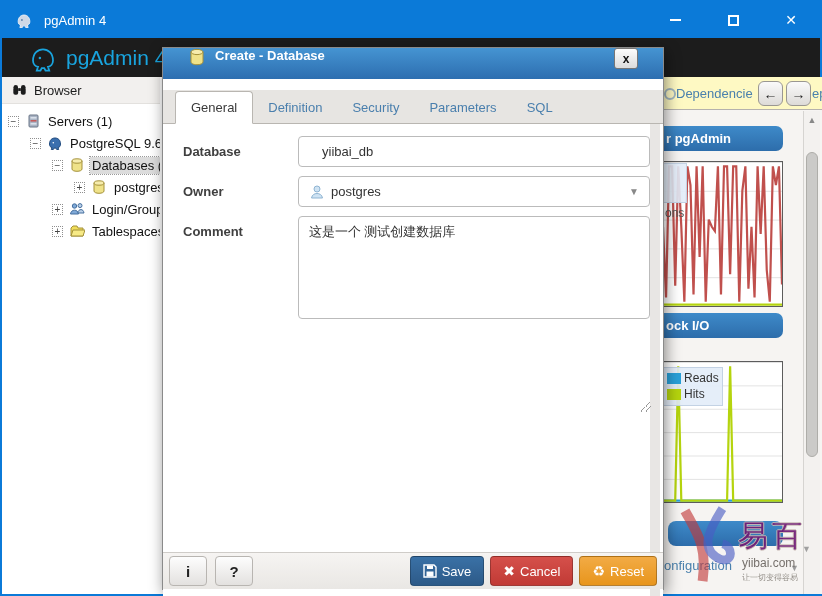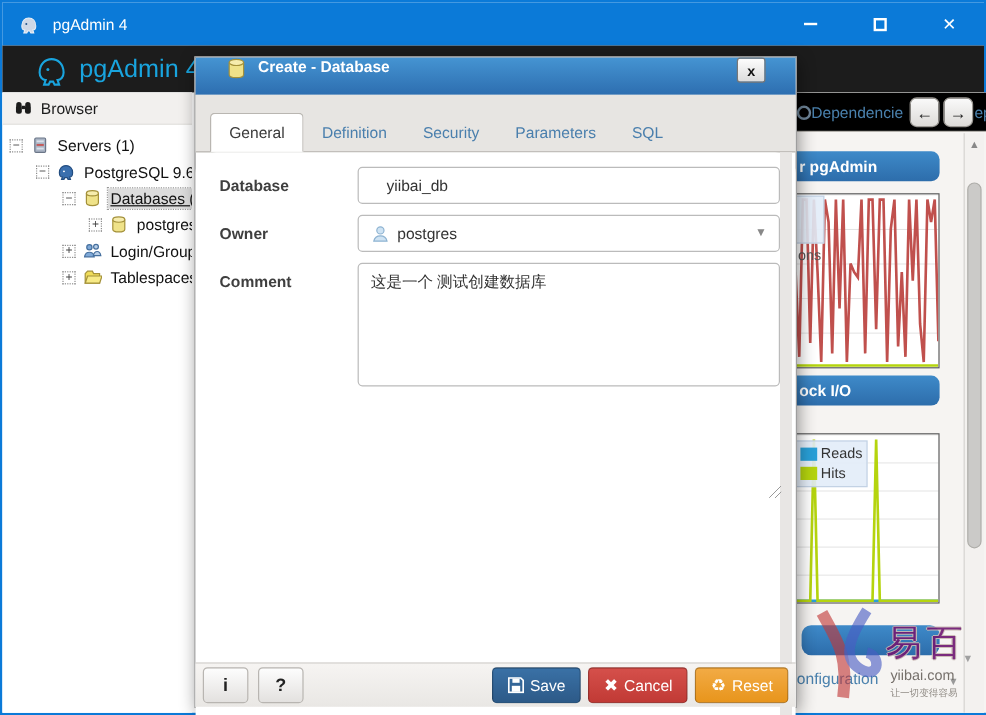--- a/index.html
+++ b/index.html
@@ -25,30 +25,30 @@
   .brand-text { color:#19a4de; font-size:21px; margin-left:8px; white-space:nowrap; }
 
   
   .left-panel { position:absolute; left:0; top:75px; width:158px; bottom:0; background:#fff; overflow:hidden; }
   .browser-header { height:27px; background:#f2f0ee; display:flex; align-items:center; padding-left:10px;
                     border-bottom:1px solid #e3e1de; }
   .browser-header svg { width:15px; height:14px; }
   .browser-title { font-size:13px; color:#1c1c1c; margin-left:7px; }
   .tree { padding-top:6px; }
   .tree-row { height:22px; display:flex; align-items:center; white-space:nowrap; cursor:default; }
-  .tree-row.selected .tlabel { background:#dcdcdc; outline:1px dotted #9a9a9a;text-decoration:underline; }
+  .tree-row.selected .tlabel { background:#dcdcdc; outline:1px dotted #9a9a9a; }
   .expander { width:11px; height:11px; border:1px dotted #8f8f8f; background:#fff; color:#444;
               font-size:10px; line-height:9px; text-align:center; flex:0 0 11px; margin-right:6px; }
   .ticon { width:16px; height:16px; flex:0 0 16px; margin-right:5px; }
   .ticon svg { width:16px; height:16px; display:block; }
   .tlabel { font-size:13px; color:#111; padding:1px 2px; }
 
   
   .right-panel { position:absolute; left:660px; top:75px; width:160px; bottom:0; background:#f6f4f2; overflow:hidden; }
-  .rp-tabs { position:absolute; left:0; top:0; right:0; height:33px; background:#000000;
+  .rp-tabs { position:absolute; left:0; top:0; right:0; height:33px; background:#fef9c3;
              border-bottom:1px solid #b5b2ad; }
   .rp-tab-icon { position:absolute; left:2px; top:11px; width:12px; height:12px; border:2px solid #8aa5be;
                  border-radius:50%; opacity:.8; }
   .rp-tab-label { position:absolute; left:14px; top:9px; font-size:13px; color:#4a81ad; white-space:nowrap; }
   .nav-btn { position:absolute; top:4px; width:25px; height:25px; background:linear-gradient(#fafafa,#dddbd8);
              border:1px solid #9a9792; border-radius:6px; font-size:14px; font-weight:bold; color:#222;
              display:flex; align-items:center; justify-content:center; cursor:pointer; }
   .nav-btn.left { left:96px; } .nav-btn.right { left:124px; }
   .rp-tab-next { position:absolute; left:150px; top:9px; font-size:13px; color:#4a81ad; }
 
@@ -79,22 +79,22 @@
   
   .dialog { position:absolute; left:160px; top:45px; width:502px; height:543px; background:#fff;
             border:1px solid #8a8a8a; box-shadow:2px 4px 14px rgba(0,0,0,.45); }
   .dlg-titlebar { height:31px; background:linear-gradient(#4594d2,#2d6eb0); display:flex; align-items:flex-start;
                   padding:0 25px; }
   .dlg-title { color:#fff; font-size:13px; font-weight:bold; margin-left:9px; }
   .dlg-ticon svg { width:18px; height:18px; display:block; }
   .dlg-close { margin-left:auto; width:24px; height:21px; background:linear-gradient(#fdfdfd,#dcdcdc);
                border:1px solid #777; border-radius:3px; font-size:12px; font-weight:bold; color:#111;
                display:flex; align-items:center; justify-content:center; cursor:pointer; }
-  .dlg-tabs { height:48px; background:#e7e5e2; border-bottom:1px solid #b9b6b1; display:flex;
-              align-items:flex-end; padding-left:12px; }
+  .dlg-tabs { height:34px; background:#e7e5e2; border-bottom:1px solid #b9b6b1; display:flex;
+              align-items:flex-end; padding-left:12px;margin-top:11px; }
   .dlg-tab { font-size:13px; color:#4a7fad; padding:8px 15px; cursor:pointer; }
   .dlg-tab.active { background:#fff; color:#3a3a3a; border:1px solid #b9b6b1; border-bottom:1px solid #fff;
                     margin-bottom:-1px; border-radius:4px 4px 0 0; }
   .dlg-body { position:relative; height:524px; background:#fff; padding:12px 0 0 20px;border-radius:17px; }
   .body-gutter { position:absolute; right:3px; top:0; bottom:0; width:10px; background:#e8e6e4; }
   .form-row { display:flex; margin-bottom:9px; }
   .form-label { width:115px; padding-top:8px; font-size:13px; font-weight:bold; color:#3f3f3f; flex:0 0 115px; }
   .text-input { width:352px; height:31px; border:1px solid #bbb; border-radius:4px; font-size:13px; color:#333;
                 padding:0 23px; font-family:"Liberation Sans", sans-serif; background:#fff; }
   .select-box { width:352px; height:31px; border:1px solid #bbb; border-radius:4px; background:#fff;

